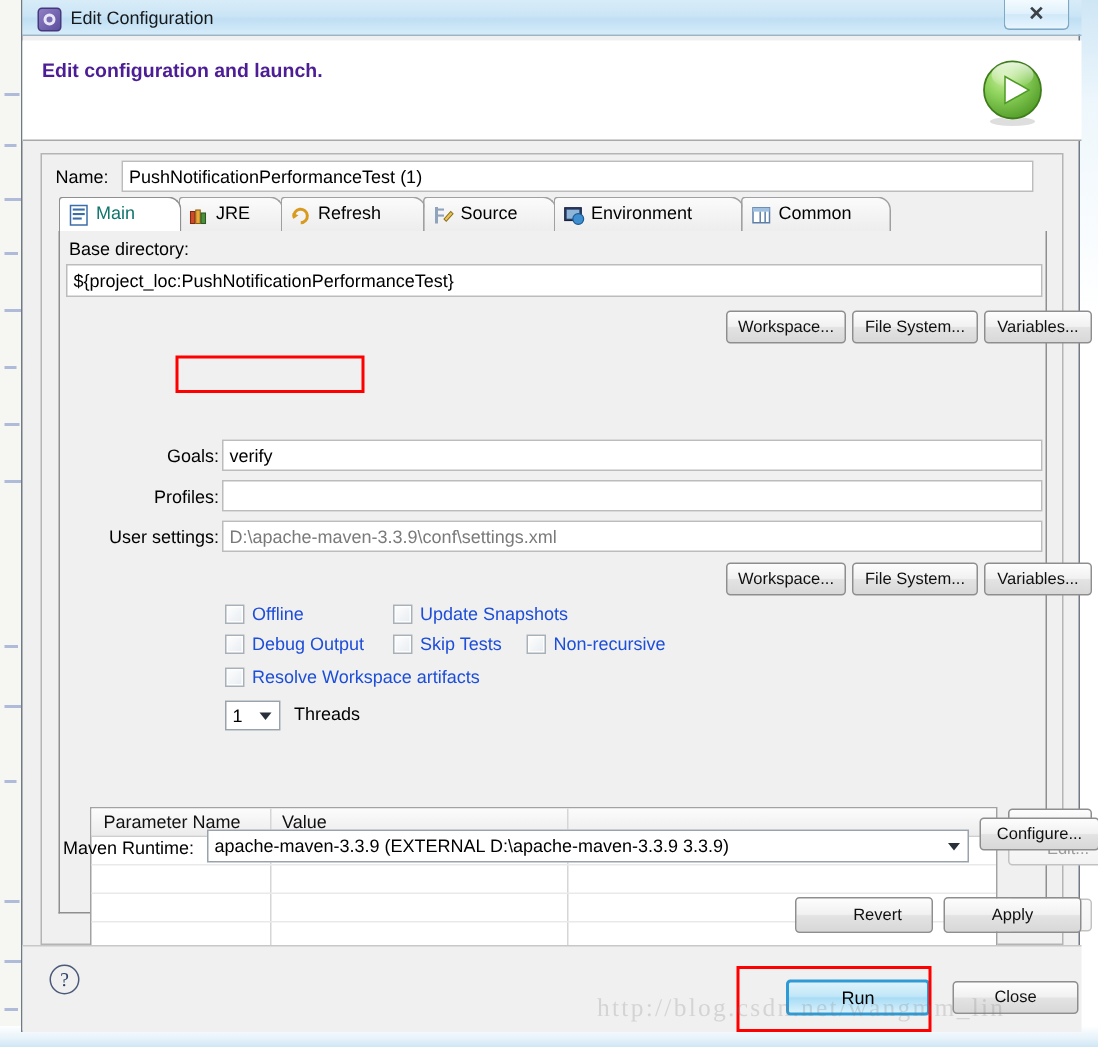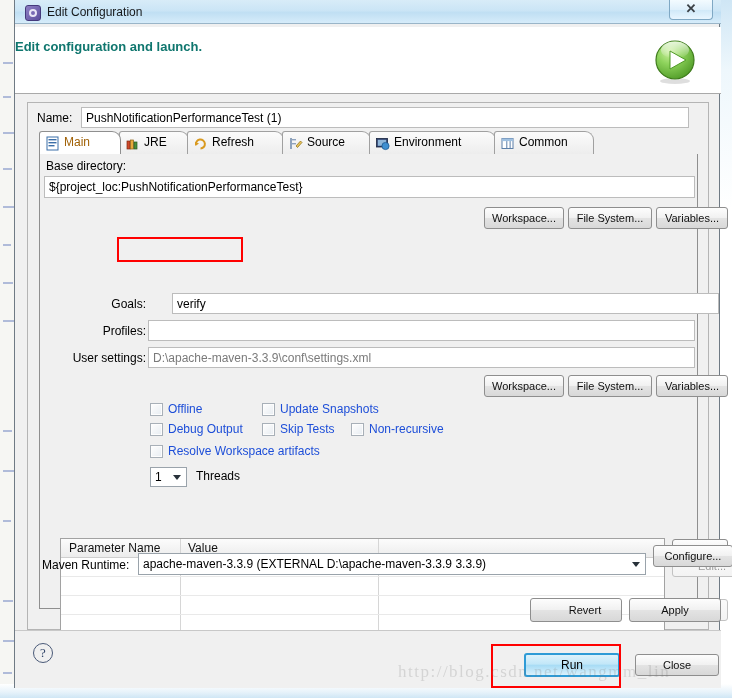--- a/index.html
+++ b/index.html
@@ -128,24 +128,24 @@
   #header {
     position: absolute;
     left: 0; top: 27px;
     width: 706px; height: 67px;
     background: #ffffff;
     border-bottom: 1px solid #a9a9a9;
     box-sizing: border-box;
   }
   #header-title {
     position: absolute;
-    left: 0; top: 12px;
+    left: 13px; top: 12px;
     font-size: 13px;
     font-weight: bold;
-    color: #0f766e;
+    color: #4c1d95;
   }
   #run-badge {
     position: absolute;
     right: 22px; top: 10px;
     width: 48px; height: 48px;
   }
 
   
   #content {
     position: absolute;
@@ -230,21 +230,21 @@
     z-index: 5;
   }
   .tab-label {
     position: absolute;
     left: 24px;
     top: 3px;
     font-size: 12px;
     color: #000;
     white-space: nowrap;
   }
-  .tab.active .tab-label { color: #a16207; }
+  .tab.active .tab-label { color: #0f766e; }
   .tab-ico {
     position: absolute;
     left: 5px; top: 4px;
     width: 15px; height: 15px;
   }
 
   
   #tabpanel {
     position: absolute;
     left: 11px; top: 51px;
@@ -545,21 +545,21 @@
     <div id="tabpanel">
 
       <div class="lbl" style="left:6px; top:5px;">Base directory:</div>
       <div class="txtfield" style="left:4px; top:22px; width:651px; height:22px;">${project_loc:PushNotificationPerformanceTest}</div>
 
       <button class="btn" style="left:444px; top:53px; width:80px; height:22px;">Workspace...</button>
       <button class="btn" style="left:528px; top:53px; width:84px; height:22px;">File System...</button>
       <button class="btn" style="left:616px; top:53px; width:72px; height:22px;">Variables...</button>
 
       <div class="lbl-right" style="left:30px; top:143px; width:76px;">Goals:</div>
-      <div class="txtfield" style="left:108px; top:139px; width:547px; height:21px;margin-left:24px;">verify</div>
+      <div class="txtfield" style="left:108px; top:139px; width:547px; height:21px;">verify</div>
 
       <div class="lbl-right" style="left:30px; top:170px; width:76px;">Profiles:</div>
       <div class="txtfield" style="left:108px; top:166px; width:547px; height:21px;"></div>
 
       <div class="lbl-right" style="left:16px; top:197px; width:90px;">User settings:</div>
       <div class="txtfield grey" style="left:108px; top:193px; width:547px; height:21px;">D:\apache-maven-3.3.9\conf\settings.xml</div>
 
       <button class="btn" style="left:444px; top:221px; width:80px; height:22px;">Workspace...</button>
       <button class="btn" style="left:528px; top:221px; width:84px; height:22px;">File System...</button>
       <button class="btn" style="left:616px; top:221px; width:72px; height:22px;">Variables...</button>

